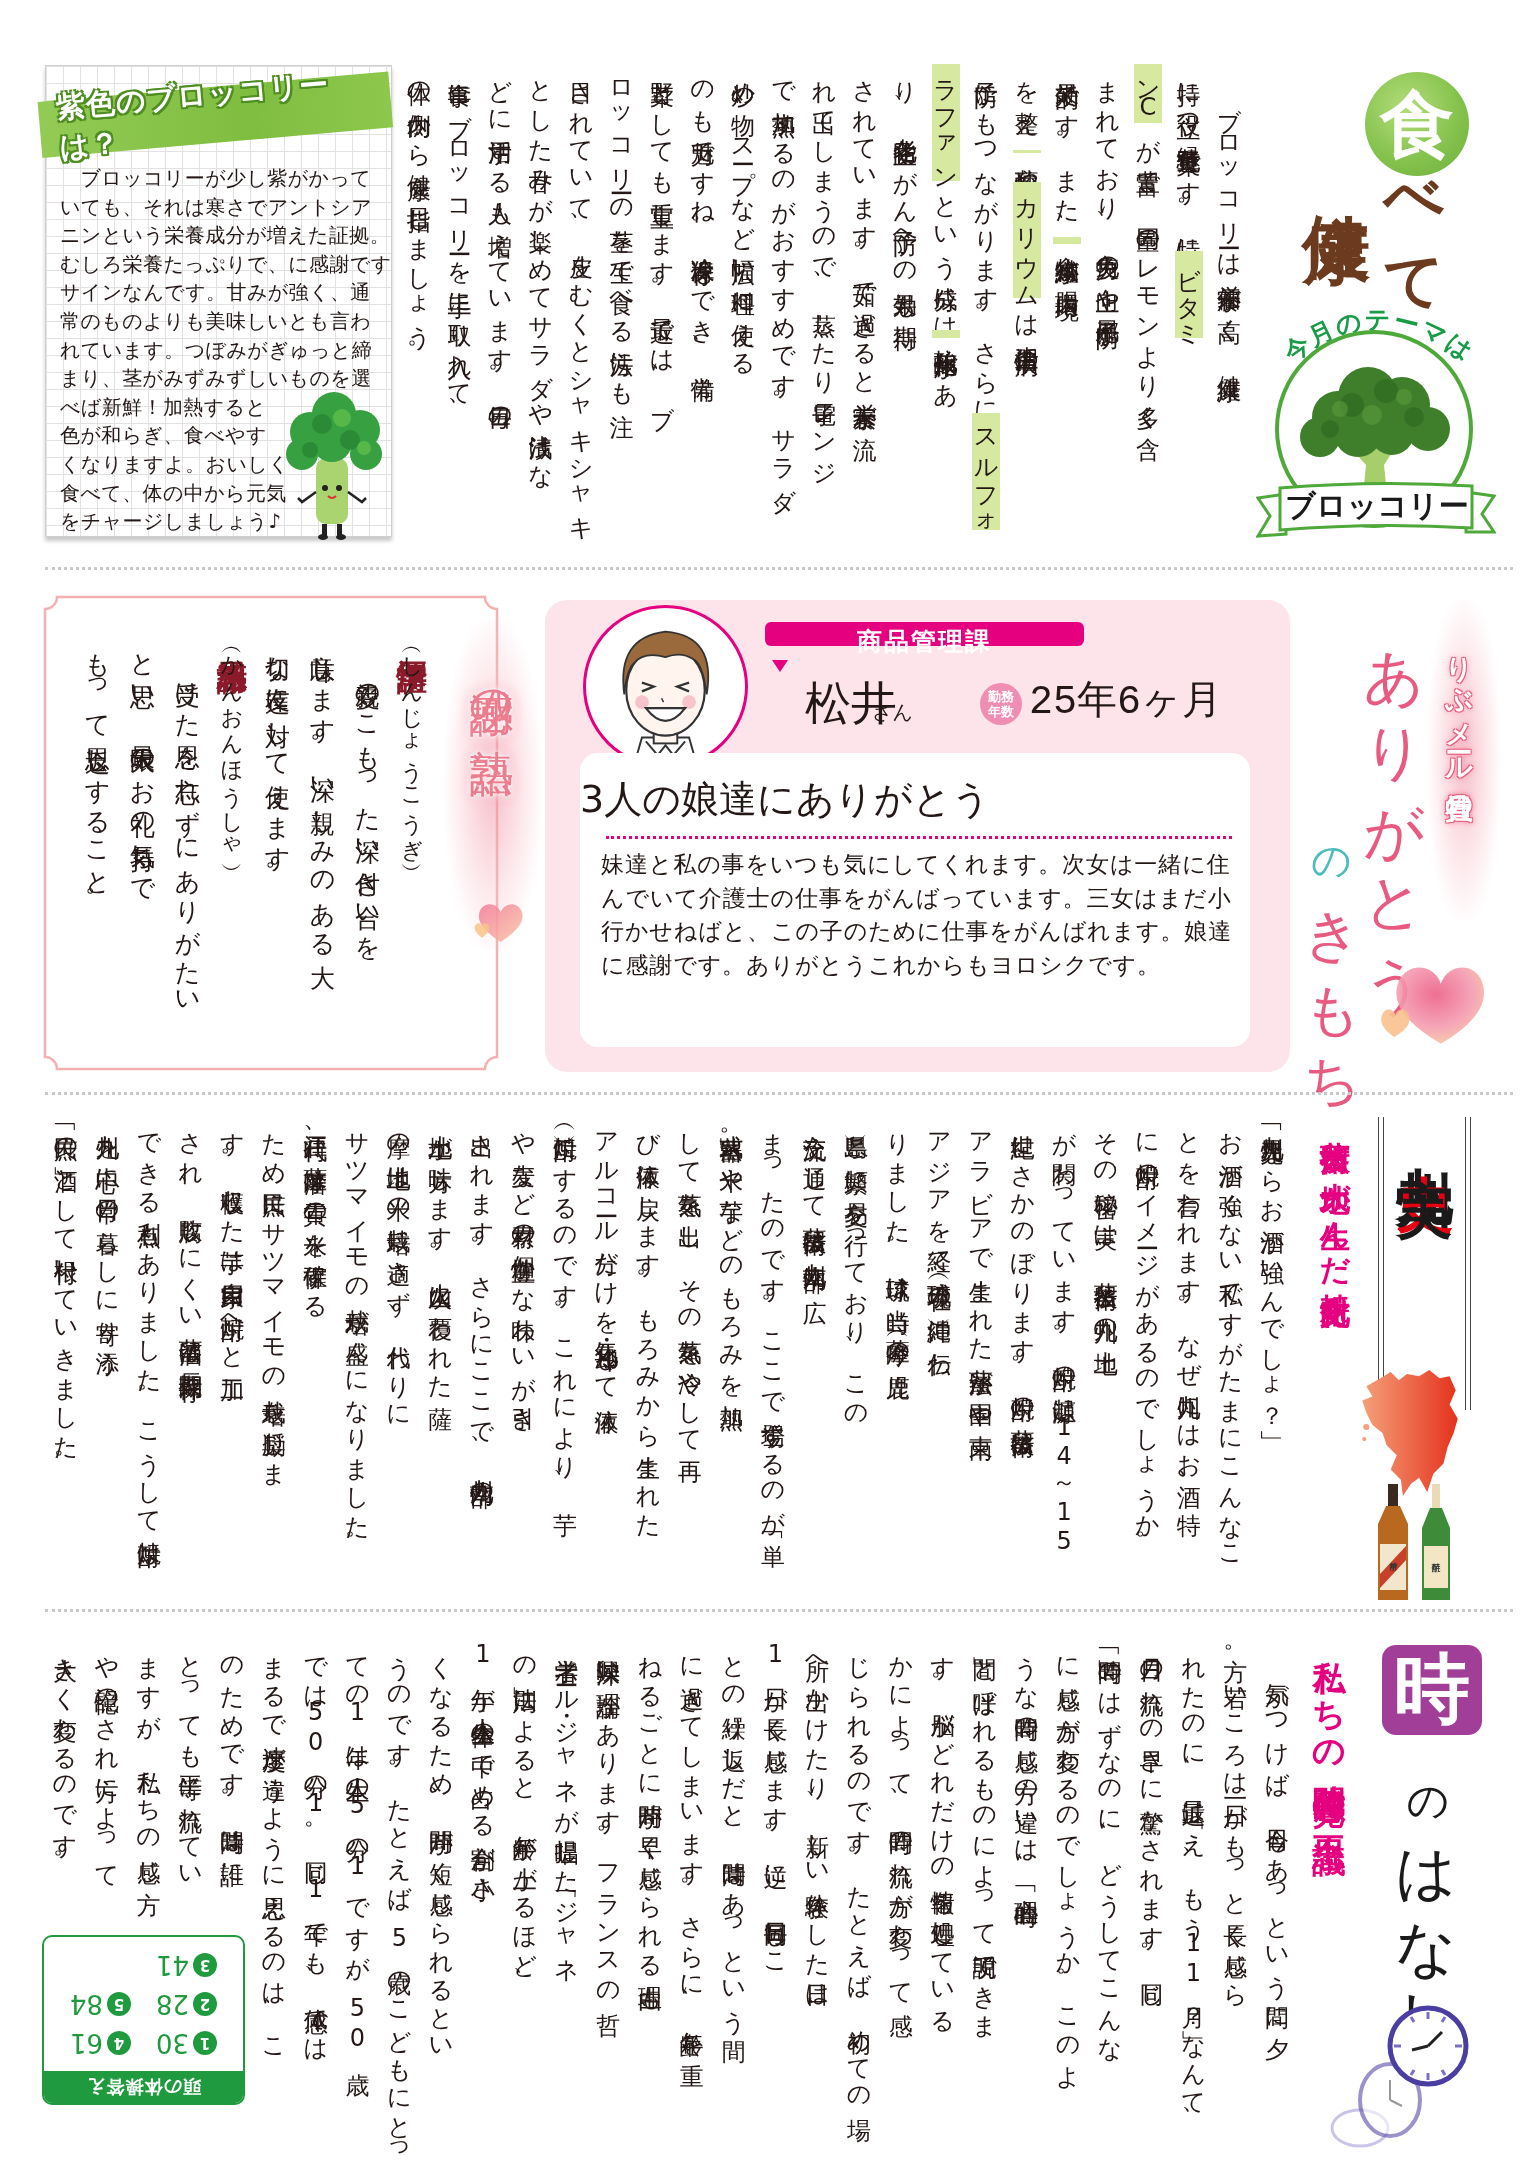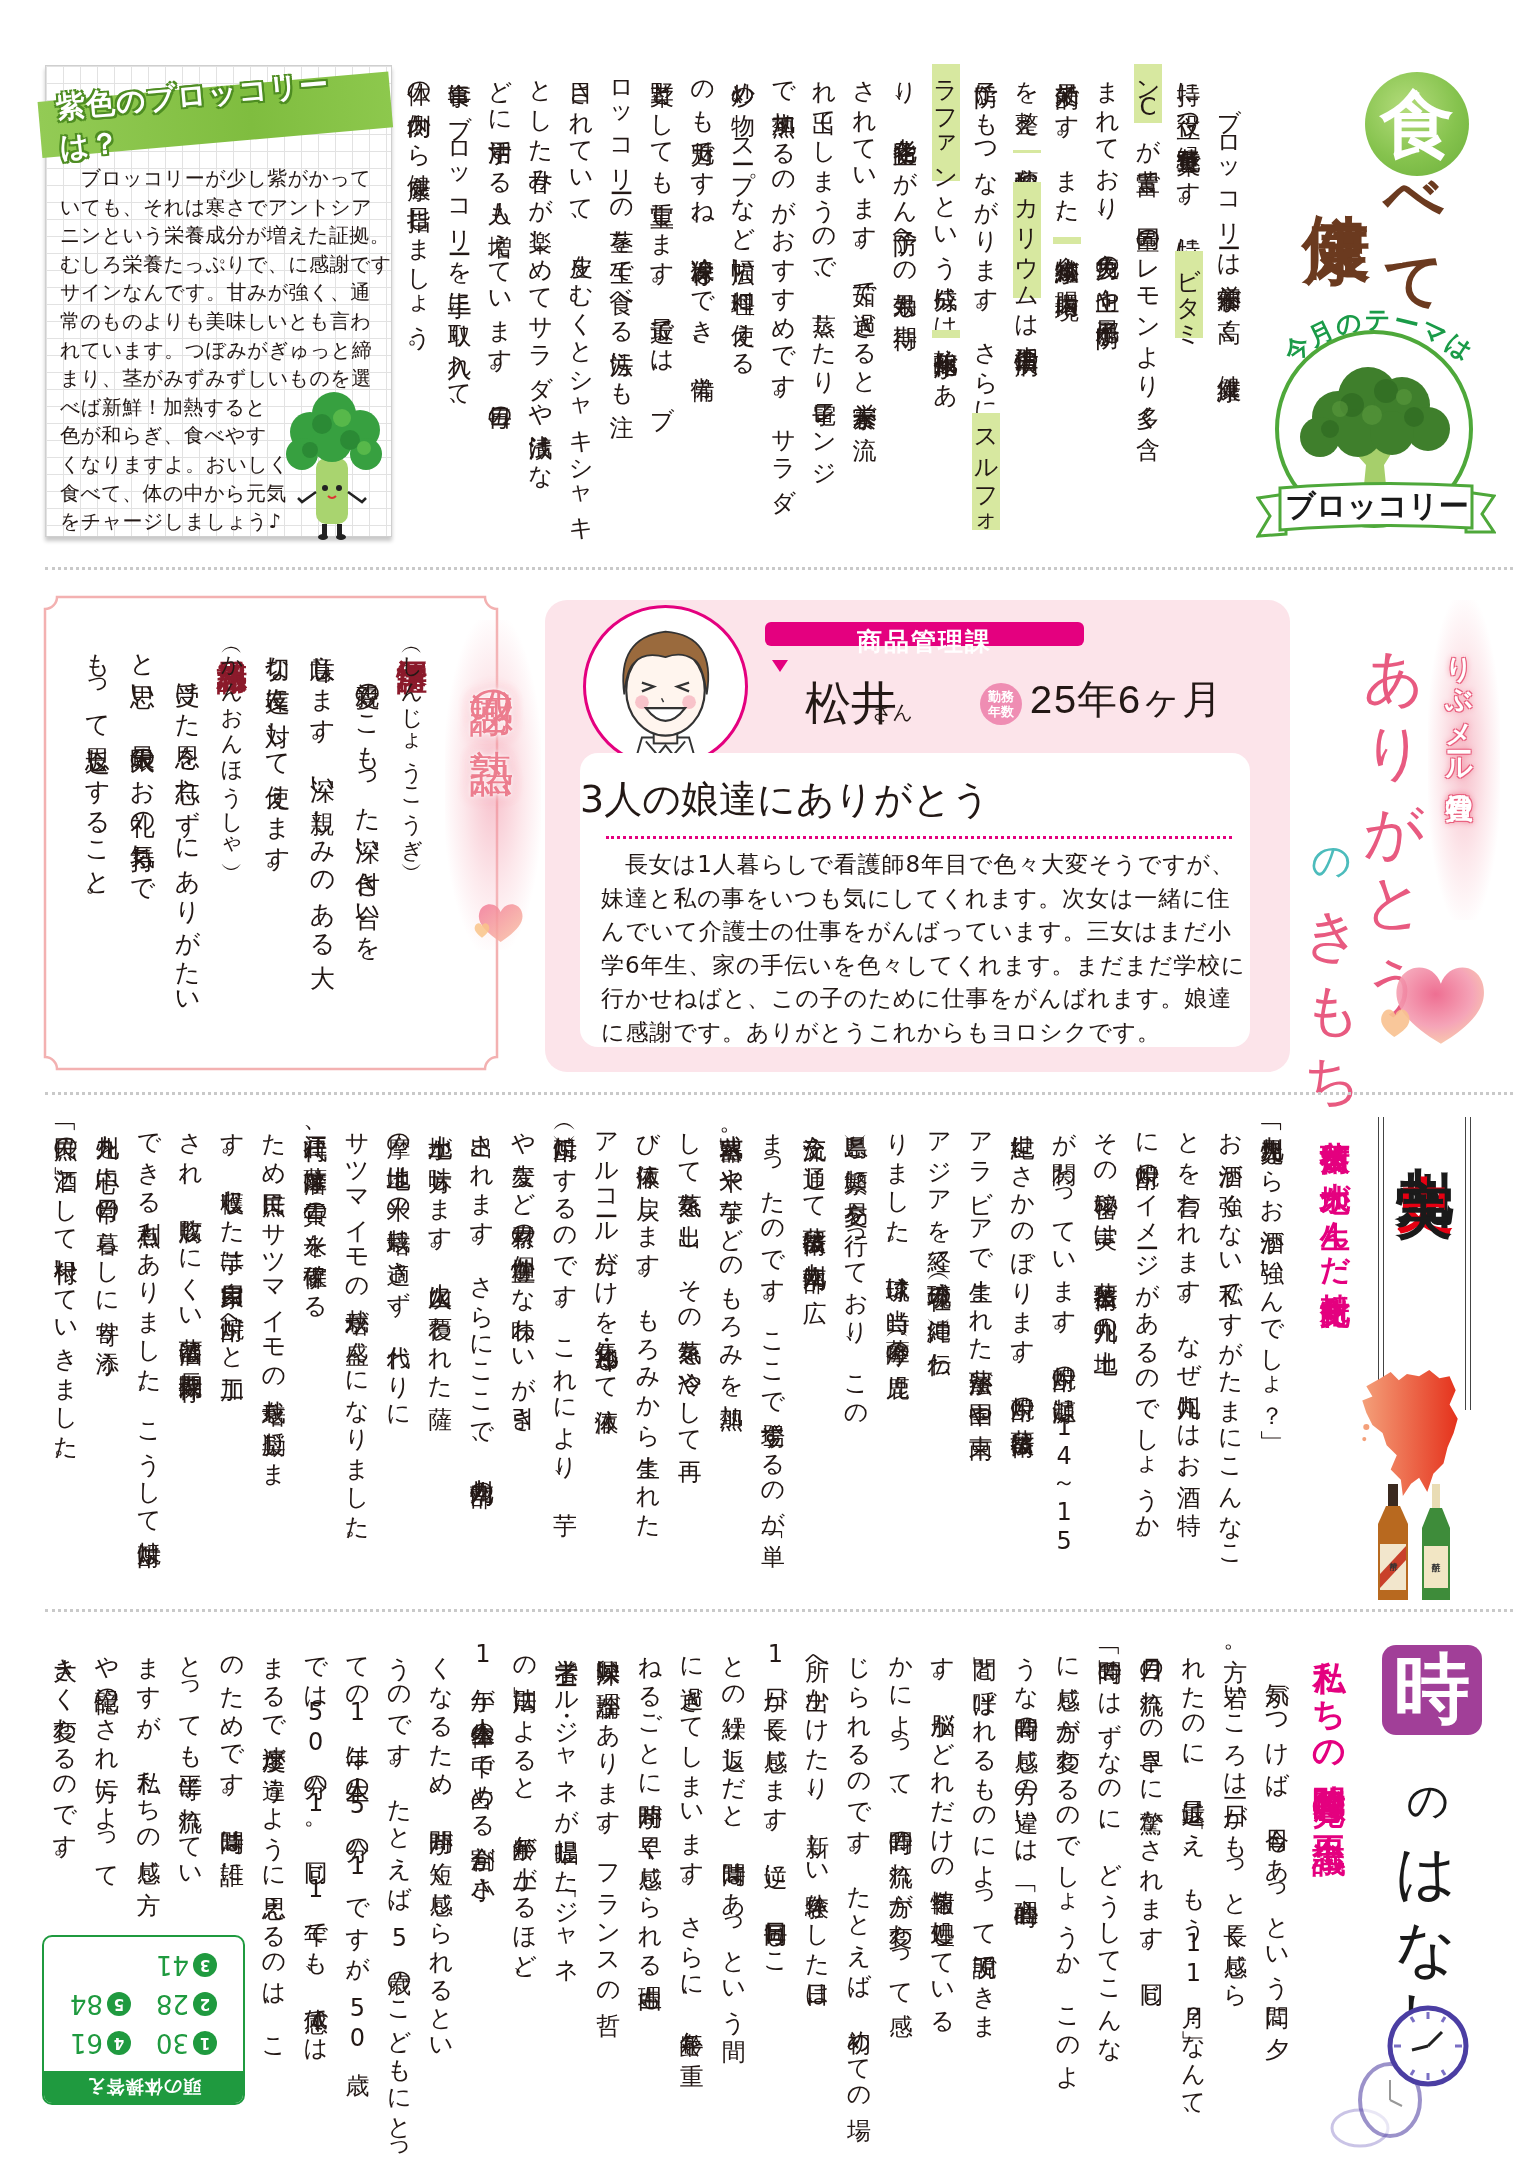--- a/index.html
+++ b/index.html
@@ -236,24 +236,22 @@
   <div class="abs badge" style="left:980px;top:683px;width:42px;height:42px;">
     <span>勤務</span>
     <span>年数</span>
   </div>
   <div class="abs" style="left:1029px;top:680px;font-size:40px;line-height:46px;font-family:Liberation Mono, monospace;">25年6ヶ月</div>
 
   <div class="abs msg-box" style="left:580px;top:753px;width:670px;height:294px;"></div>
   <div class="abs" style="left:580px;top:776px;width:670px;font-size:38px;line-height:46px;">3人の娘達にありがとう</div>
   <div class="abs" style="left:606px;top:836px;width:626px;border-top:3px dotted #e4007f;"></div>
   <div class="abs msg-lines" style="left:601px;top:848px;width:640px;">
-      <div class="msg-line">　長女は1人暮らしで看護師8年目で色々大変そうですが、</div>
       <div class="msg-line">妹達と私の事をいつも気にしてくれます。次女は一緒に住</div>
       <div class="msg-line">んでいて介護士の仕事をがんばっています。三女はまだ小</div>
-      <div class="msg-line">学6年生、家の手伝いを色々してくれます。まだまだ学校に</div>
       <div class="msg-line">行かせねばと、この子のために仕事をがんばれます。娘達</div>
       <div class="msg-line">に感謝です。ありがとうこれからもヨロシクです。</div>
     </div>
 
   <div class="abs glow-col" style="left:1428px;top:600px;width:72px;height:320px;"></div>
   <div class="abs vt thanks-sub" style="left:1446px;top:637px;">りぶメール社員の</div>
   <div class="abs vt thanks-main" style="left:1365px;top:608px;">ありがとう</div>
   <div class="abs vt" style="left:1312px;top:822px;font-size:40px;color:#4cbcbc;">の</div>
   <div class="abs vt thanks-main" style="left:1305px;top:872px;font-size:56px;letter-spacing:10px;">きもち</div>
   <svg class="abs" style="left:1374px;top:946px;" width="116" height="100" viewBox="0 0 100 90">

